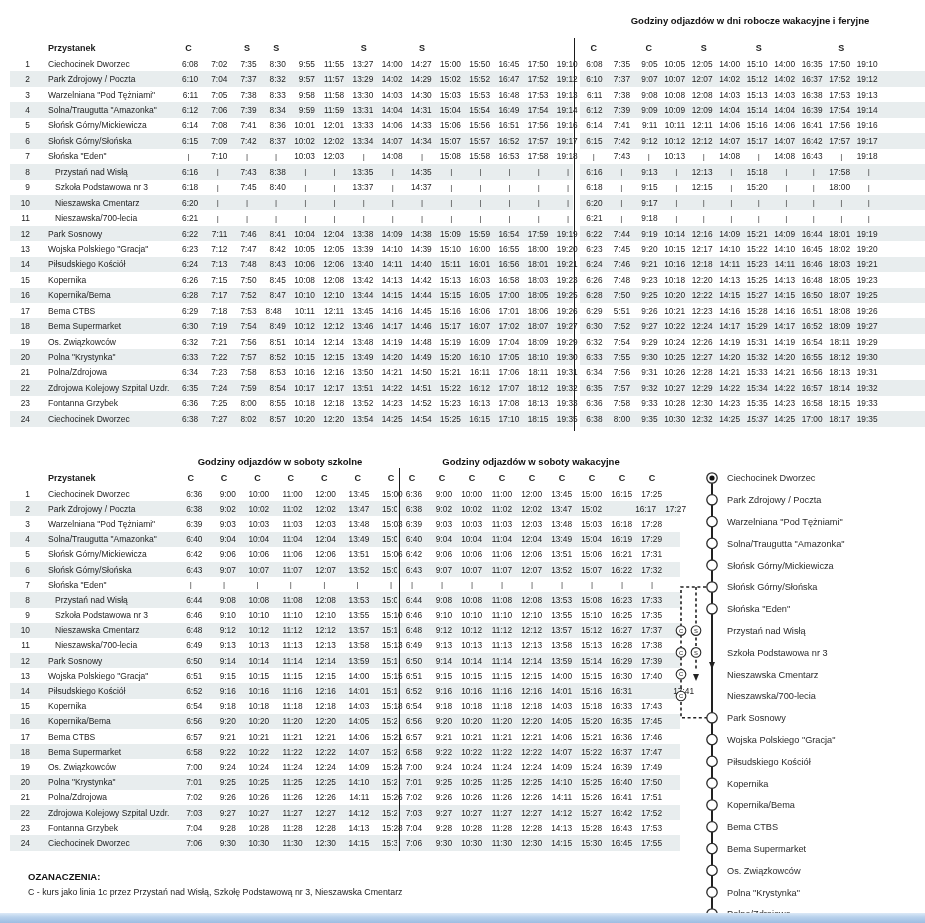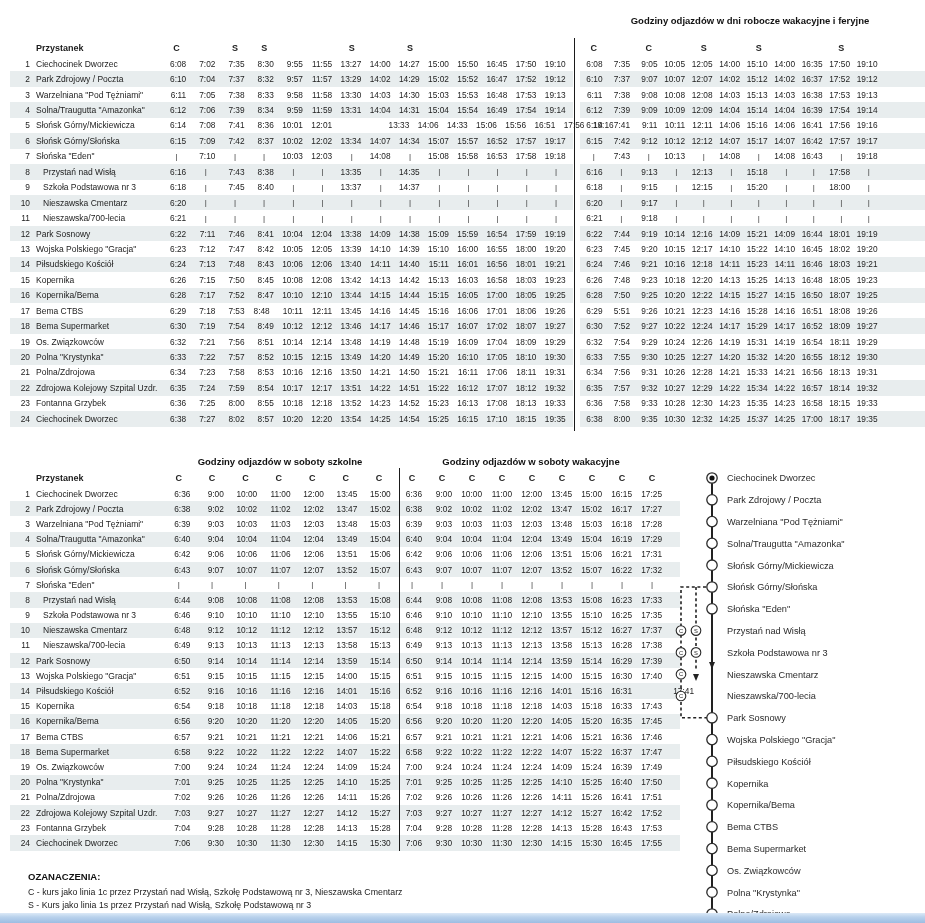--- a/index.html
+++ b/index.html
@@ -4,21 +4,21 @@
 <style>
   html,body{margin:0;padding:0;background:#fff;}
   .page{position:relative;width:925px;height:923px;background:#ffffff;overflow:hidden;
         font-family:"Liberation Sans","DejaVu Sans",sans-serif;color:#1c1c1c;}
   .title{position:absolute;font-size:9.5px;font-weight:bold;text-align:center;color:#111;}
   .tbl{position:absolute;}
   .row{display:flex;align-items:center;}
   .row.hdr{height:16px;}
   .stripe{background:#e8edee;}
   .num{width:20px;text-align:right;font-size:8.4px;flex:none;color:#222;}
-  .name{width:126px;margin-left:6px;font-size:8.5px;flex:none;white-space:nowrap;overflow:hidden;color:#1c1c1c;}
+  .name{width:126px;margin-left:18px;font-size:8.5px;flex:none;white-space:nowrap;overflow:hidden;color:#1c1c1c;}
   .name.ind{padding-left:7px;width:119px;}
   .hdr-name{font-weight:bold;font-size:9px;}
   .t{flex:none;text-align:right;font-size:8.3px;padding-right:5px;box-sizing:border-box;white-space:nowrap;color:#222;}
   .t.mark{font-weight:bold;font-size:9px;text-align:center;padding-right:0;}
   .t.bar{text-align:center;padding-right:0;font-size:8px;color:#333;}
   .vline{position:absolute;width:1px;background:#1a1a1a;}
   .legend{position:absolute;left:28px;top:871px;}
   .legend .lh{font-weight:bold;font-size:9.5px;margin-bottom:4px;color:#111;}
   .legend .ll{font-size:8.8px;line-height:12.5px;color:#222;}
   .bottom-bar{position:absolute;left:0;top:913px;width:925px;height:10px;z-index:5;
@@ -127,21 +127,21 @@
       </div>
       <div class="row" style="height: 15.45px;">
         <span class="num">5</span>
         <span class="name">Słońsk Górny/Mickiewicza</span>
         <span class="t" style="width: 29.2px;">6:14</span>
         <span class="t" style="width: 29.2px;">7:08</span>
         <span class="t" style="width: 29.2px;">7:41</span>
         <span class="t" style="width: 29.2px;">8:36</span>
         <span class="t" style="width: 29.2px;">10:01</span>
         <span class="t" style="width: 29.2px;">12:01</span>
-        <span class="t" style="width: 29.2px; margin-left: 48px;">13:33</span>
+        <span class="t" style="width: 29.2px;">13:33</span>
         <span class="t" style="width: 29.2px;">14:06</span>
         <span class="t" style="width: 29.2px;">14:33</span>
         <span class="t" style="width: 29.2px;">15:06</span>
         <span class="t" style="width: 29.2px;">15:56</span>
         <span class="t" style="width: 29.2px;">16:51</span>
         <span class="t" style="width: 29.2px;">17:56</span>
         <span class="t" style="width: 29.2px;">19:16</span>
       </div>
       <div class="row stripe" style="height: 15.45px;">
         <span class="num">6</span>
@@ -1114,21 +1114,21 @@
         <span class="t" style="width: 30px;">17:25</span>
       </div>
       <div class="row stripe" style="height: 15.2px;">
         <span class="t" style="width: 30px;">6:38</span>
         <span class="t" style="width: 30px;">9:02</span>
         <span class="t" style="width: 30px;">10:02</span>
         <span class="t" style="width: 30px;">11:02</span>
         <span class="t" style="width: 30px;">12:02</span>
         <span class="t" style="width: 30px;">13:47</span>
         <span class="t" style="width: 30px;">15:02</span>
-        <span class="t" style="width: 30px;">16:17</span>
+        <span class="t" style="width: 30px; margin-left: 24px;">16:17</span>
         <span class="t" style="width: 30px;">17:27</span>
       </div>
       <div class="row" style="height: 15.2px;">
         <span class="t" style="width: 30px;">6:39</span>
         <span class="t" style="width: 30px;">9:03</span>
         <span class="t" style="width: 30px;">10:03</span>
         <span class="t" style="width: 30px;">11:03</span>
         <span class="t" style="width: 30px;">12:03</span>
         <span class="t" style="width: 30px;">13:48</span>
         <span class="t" style="width: 30px;">15:03</span>
@@ -1426,17 +1426,16 @@
       <text x="72" y="407.70000000000005" font-size="9.2" fill="#2b2b2b">Os. Związkowców</text>
       <circle cx="57" cy="426.2" r="5.2" fill="#fff" stroke="#2a2a2a" stroke-width="1.3"></circle>
       <text x="72" y="429.5" font-size="9.2" fill="#2b2b2b">Polna "Krystynka"</text>
       <circle cx="57" cy="448" r="5.2" fill="#fff" stroke="#2a2a2a" stroke-width="1.3"></circle>
       <text x="72" y="451.3" font-size="9.2" fill="#2b2b2b">Polna/Zdrojowa</text>
     </svg>
 
   <div class="legend">
     <div class="lh">OZANACZENIA:</div>
     <div class="ll">C - kurs jako linia 1c przez Przystań nad Wisłą, Szkołę Podstawową nr 3, Nieszawska Cmentarz</div>
-    <div class="ll">S - Kurs jako linia 1s przez Przystań nad Wisłą, Szkołę Podstawową nr 3</div>
   </div>
 
   <div class="bottom-bar"></div>
 </div>
 
 </body></html>

